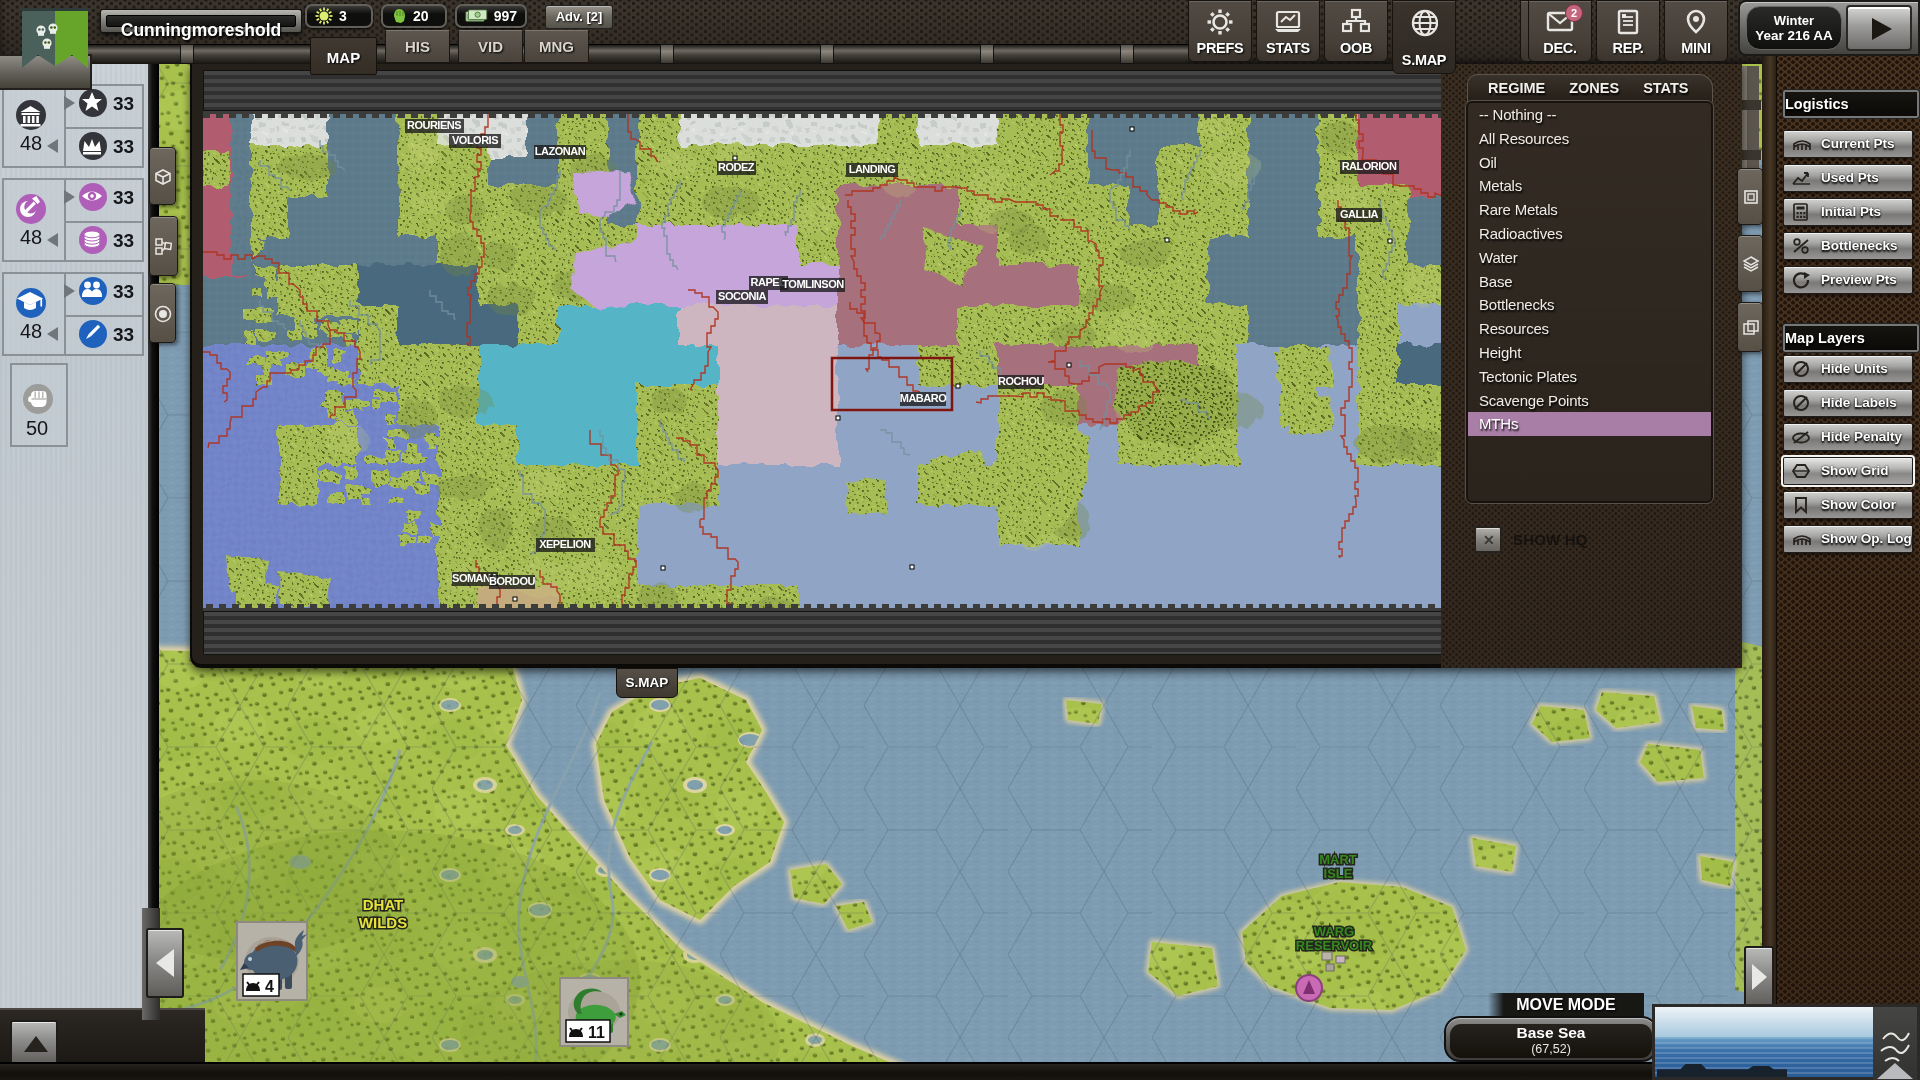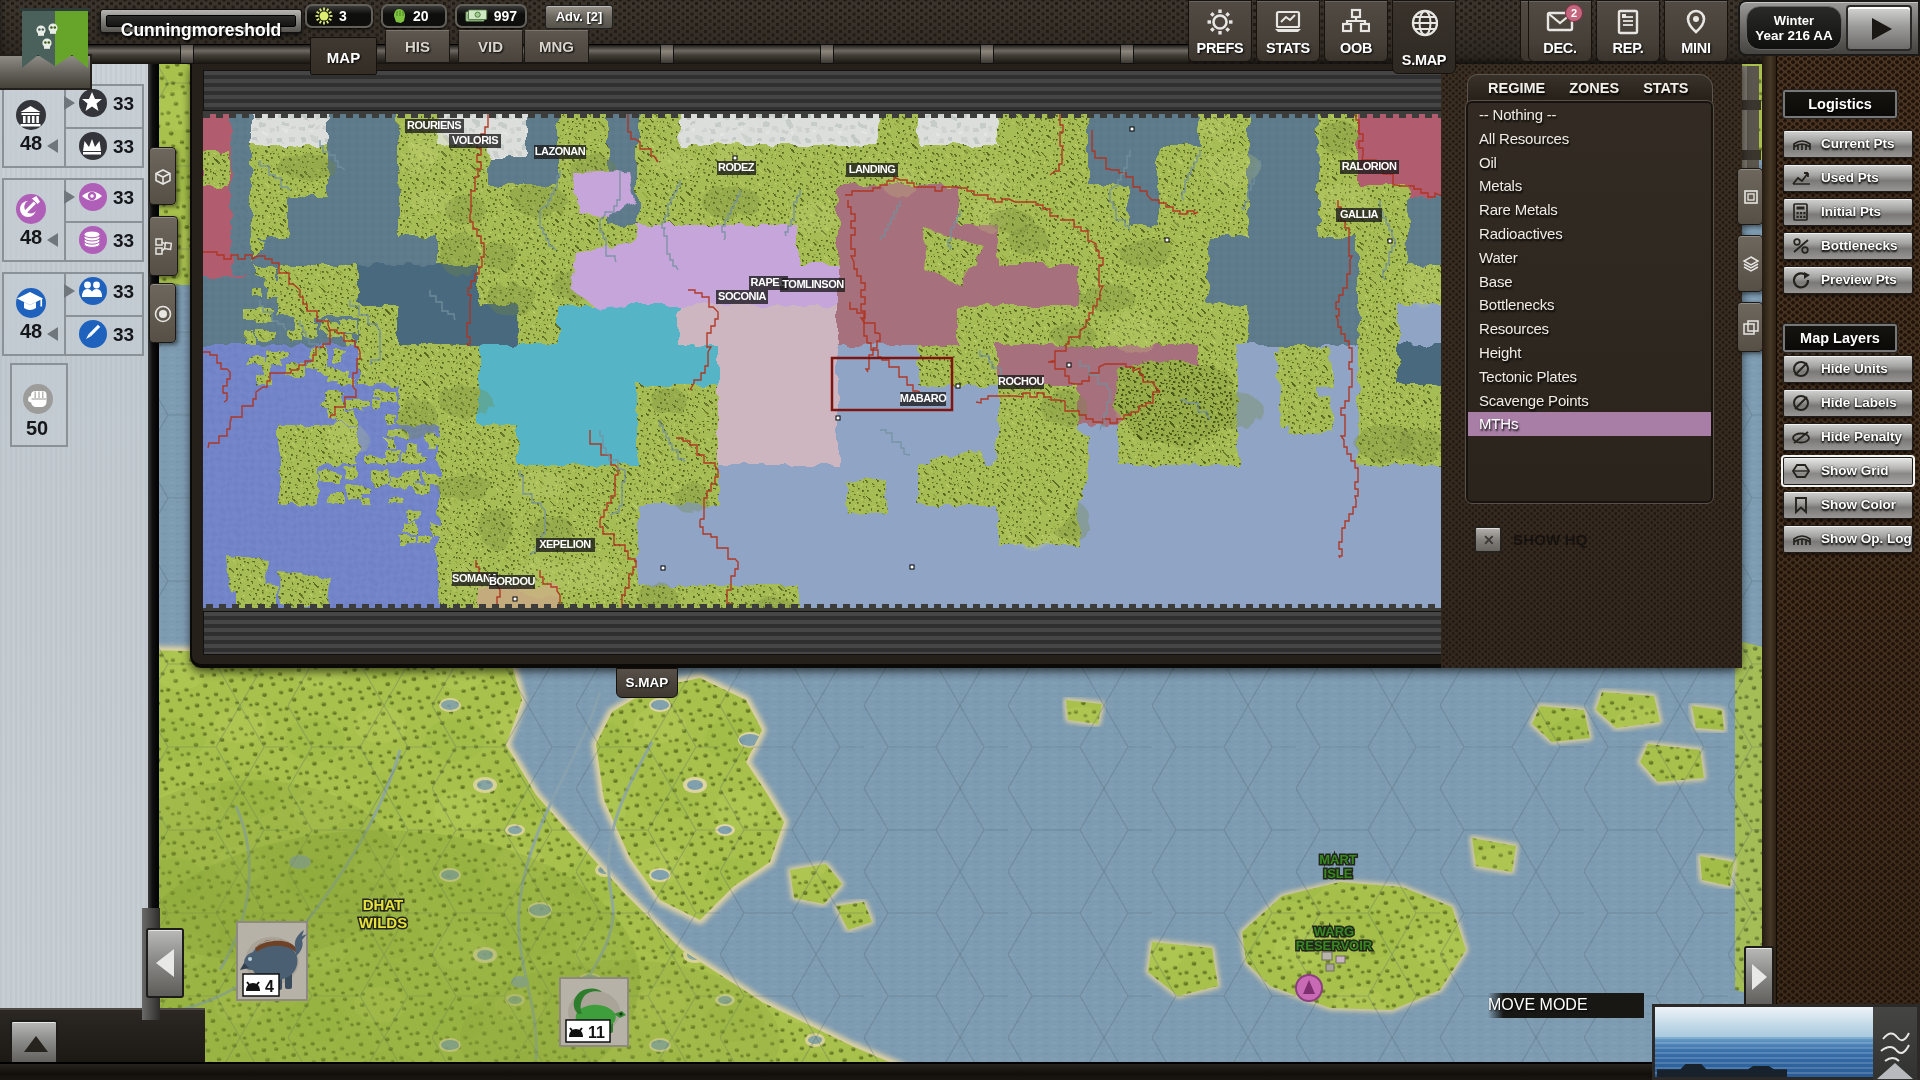--- a/index.html
+++ b/index.html
@@ -39,37 +39,37 @@
 #showhq{left:1474px;top:526px;width:28px;height:27px;background:linear-gradient(180deg,#b5b2ad,#807d78 55%,#676460);border:2px solid #26231f;border-radius:3px;box-shadow:inset 0 1px 0 #ddd}
 #showhq:after{content:"\2715";position:absolute;left:7px;top:4px;color:#3c3a36;font-size:14px;font-weight:bold}
 #showhqlbl{left:1513px;top:531px;color:#14110e;font-weight:bold;font-size:15px;letter-spacing:0.2px}
 #smaptab{left:616px;top:668px;width:62px;height:30px;background:linear-gradient(180deg,#565048,#3e3831);border:1px solid #14100c;border-radius:0 0 6px 6px;color:#fff;font-weight:bold;font-size:13.5px;text-align:center;line-height:28px;text-shadow:1px 1px 2px #000}
 .sidetab{background:linear-gradient(180deg,#6e675e,#554f46);border:1px solid #1c1814;border-radius:4px;box-shadow:inset 0 1px 0 rgba(255,255,255,.25), 2px 2px 4px rgba(0,0,0,.5)}
 
 #leftpanel{left:0;top:64px;width:148px;height:944px;background:repeating-linear-gradient(90deg,rgba(160,170,175,.16) 0 2px,transparent 2px 5px),linear-gradient(180deg,#ccd3d8,#c1c9d0 30%,#c7ced3)}
 .statbox{left:2px;width:142px;background:rgba(196,205,211,.6);border:2px solid #8a9298}
 .statbox .vdiv{position:absolute;left:60px;top:0;bottom:0;width:2px;background:#8a9298}
 .statbox .hdiv{position:absolute;left:60px;right:0;height:2px;background:#8a9298}
-.statval{position:absolute;font-weight:bold;color:#14161a;font-size:20px}
+.statval{position:absolute;font-weight:normal;color:#14161a;font-size:20px}
 .statval2{position:absolute;font-weight:bold;color:#14161a;font-size:19px}
 .arr{position:absolute;width:0;height:0}
 #fistbox{left:10px;top:363px;width:58px;height:84px;background:rgba(196,205,211,.6);border:2px solid #8a9298}
 #leftedge{left:148px;top:64px;width:11px;height:1016px;background:linear-gradient(90deg,#3a3a3a,#101010 40%,#000)}
 #leftfoot{left:0;top:1008px;width:205px;height:72px;background:linear-gradient(180deg,#2b2722,#17140f);border-top:2px solid #4e4a43}
 .scrollbtn{background:linear-gradient(180deg,#b9b9b7,#8a8a88 45%,#5f5d5a);border:2px solid #1e1c1a;border-radius:3px;box-shadow:inset 0 1px 0 #e5e5e3}
 
 #sidebar{left:1762px;top:56px;width:158px;height:1024px;
  background:radial-gradient(circle 2px at 3px 3px,#20130a 82%,transparent 100%) 0 0/8px 6.5px,radial-gradient(circle 2px at 3px 3px,#20130a 82%,transparent 100%) 4px 3.25px/8px 6.5px,linear-gradient(180deg,#4a3523,#3b2919)}
 #sidebar:before{content:"";position:absolute;left:0;top:0;bottom:0;width:14px;background:linear-gradient(90deg,#241a10,#453827 60%,#2c2014);border-right:1px solid #120c06}
-.shead{position:absolute;left:21px;width:114px;height:28px;background:linear-gradient(180deg,#161410,#0b0a08);border:2px solid #777;outline:1px solid #222;border-radius:2px;color:#fff;font-weight:bold;font-size:14.5px;text-align:center;line-height:25px;text-shadow:1px 2px 2px #000}
+.shead{position:absolute;left:21px;width:136px;height:28px;background:linear-gradient(180deg,#161410,#0b0a08);border:2px solid #777;outline:1px solid #222;border-radius:2px;color:#fff;font-weight:bold;font-size:14.5px;line-height:25px;text-shadow:1px 2px 2px #000}
 .sbtn{position:absolute;left:21px;width:130px;height:28px;background:linear-gradient(180deg,#d2d2d0,#a3a3a1 40%,#7b7977 60%,#989694);border:1px solid #1f1d1b;border-radius:2px;color:#fff;font-weight:bold;font-size:13.5px;line-height:26px;padding-left:37px;text-shadow:0 2px 2px #000,0 0 2px #000;box-shadow:inset 0 1px 0 #f0f0ee,0 2px 3px rgba(0,0,0,.5)}
 .sbtn svg{position:absolute;left:7px;top:3px}
 .sbtn.on{outline:2px solid #f4f4f2;background:linear-gradient(180deg,#e8e8e6,#b5b5b3 40%,#8a8886 60%,#a5a3a1)}
 
-#movemode{z-index:6;left:1488px;top:993px;width:156px;height:25px;background:linear-gradient(90deg,rgba(18,16,12,0),rgba(18,16,12,.95) 10%,rgba(18,16,12,.95));color:#fff;font-weight:normal;font-size:16px;text-align:left;line-height:24px;text-shadow:1px 1px 2px #000}
+#movemode{z-index:6;left:1488px;top:993px;width:156px;height:25px;background:linear-gradient(90deg,rgba(18,16,12,0),rgba(18,16,12,.95) 10%,rgba(18,16,12,.95));color:#fff;font-weight:bold;font-size:16px;text-align:center;line-height:24px;text-shadow:1px 1px 2px #000}
 #basesea{z-index:6;left:1444px;top:1016px;width:214px;height:46px;background:linear-gradient(180deg,#8e8e8c,#5c5a58 50%,#3f3d3b);border:2px solid #111;border-radius:16px;padding:4px;box-shadow:inset 0 1px 0 #bbb}
 #basesea .in{width:100%;height:100%;background:linear-gradient(180deg,#26231f,#131109);border-radius:11px;color:#fff;text-align:center}
 #basesea .l1{font-weight:bold;font-size:15.5px;margin-top:2px}
 #basesea .l2{font-size:12.5px;color:#e8e6e2}
 #oceanpic{left:1652px;top:1004px;width:268px;height:76px;background:#555;border:3px solid #2c2a28;box-shadow:inset 0 0 0 2px #777;z-index:6}
 #oceansky{position:absolute;left:0;top:0;right:0;height:30px;background:linear-gradient(180deg,#eef4f8,#c6dbe9 55%,#a8c9de)}
 #oceansea{position:absolute;left:0;top:30px;right:0;bottom:0;background:repeating-linear-gradient(180deg,rgba(255,255,255,.16) 0 2px,rgba(0,0,0,0) 2px 5px),linear-gradient(180deg,#6ca0c8,#3e74ac 30%,#2f65a0 60%,#2a5c94)}
 #oceanbanner{position:absolute;right:0px;top:0;width:44px;height:74px;background:linear-gradient(180deg,#454543,#31312f);z-index:7}
 #oceanbanner:after{content:"";position:absolute;left:4px;bottom:2px;border-left:18px solid transparent;border-right:18px solid transparent;border-bottom:16px solid #b9babd;}
 #botbar{left:0;top:1062px;width:1920px;height:18px;background:linear-gradient(180deg,#26221c,#120f0b 60%,#1a1712);border-top:2px solid #000}
@@ -1313,20 +1313,26 @@
       <div class="abs" style="left:12px;top:14px;border-bottom:16px solid #26231f;border-left:12px solid transparent;border-right:12px solid transparent"></div>
     </div>
     <div class="abs" style="left:142px;top:908px;width:18px;height:112px;background:linear-gradient(90deg,#6a6a68,#2e2c2a)"></div>
     <div class="abs scrollbtn" style="left:146px;top:928px;width:38px;height:70px">
       <div class="abs" style="left:8px;top:19px;border-right:18px solid #e8e8e6;border-top:14px solid transparent;border-bottom:14px solid transparent"></div>
     </div>
     <div class="abs scrollbtn" style="left:1744px;top:946px;width:30px;height:62px">
       <div class="abs" style="left:6px;top:16px;border-left:15px solid #e8e8e6;border-top:13px solid transparent;border-bottom:13px solid transparent"></div>
     </div>
     <div class="abs" id="movemode">MOVE MODE</div>
+    <div class="abs" id="basesea">
+      <div class="in">
+        <div class="l1">Base Sea</div>
+        <div class="l2">(67,52)</div>
+      </div>
+    </div>
     <div class="abs" id="oceanpic">
       <div id="oceansky"></div>
       <div id="oceansea"></div>
 <div class="abs" style="left:2px;bottom:0px;width:130px;height:13px;background:#17222c;clip-path:polygon(0 100%,0 40%,18% 40%,22% 0,34% 0,38% 40%,70% 40%,74% 15%,86% 15%,90% 40%,100% 40%,100% 100%)"></div>
 <div id="oceanbanner">
         <svg width="44" height="60" style="position:absolute;left:0;top:14px">
           <path d="M10,18 q8,-10 14,-2 q6,8 12,-4 M8,30 q10,-8 16,0 q6,6 12,-6 M12,40 q8,-6 14,0" fill="none" stroke="#e8e6e2" stroke-width="2"></path>
         </svg>
       </div>
     </div>

